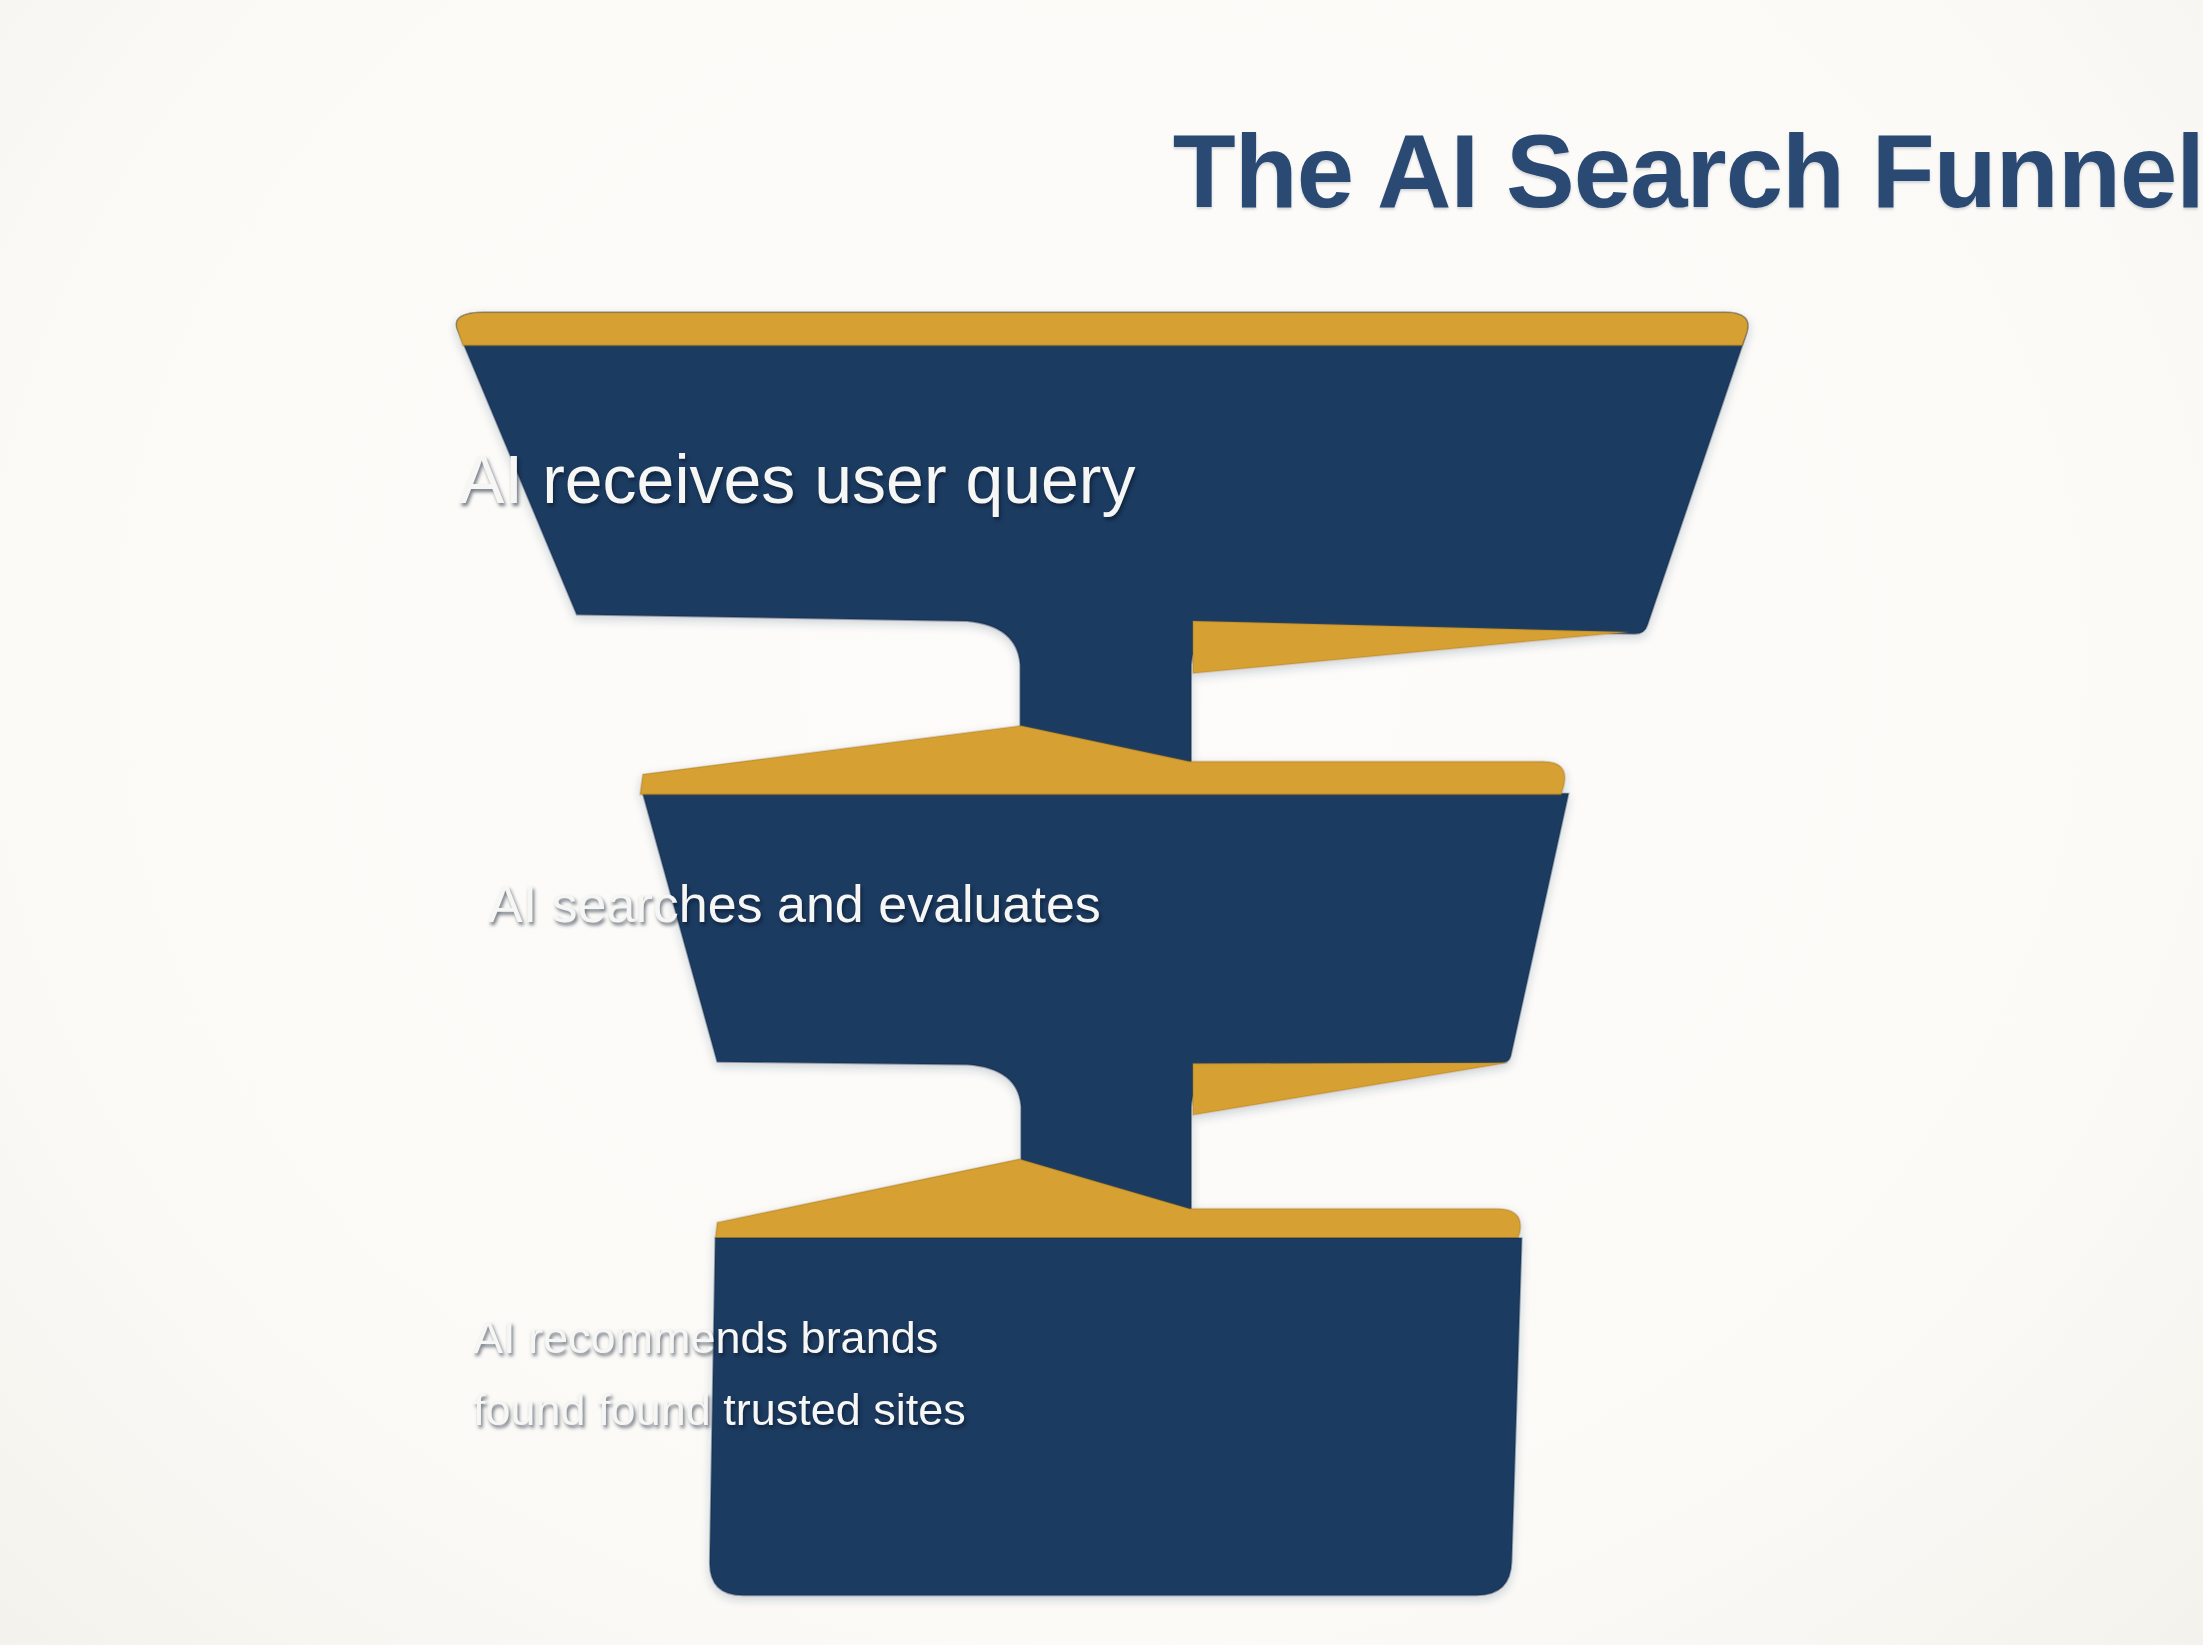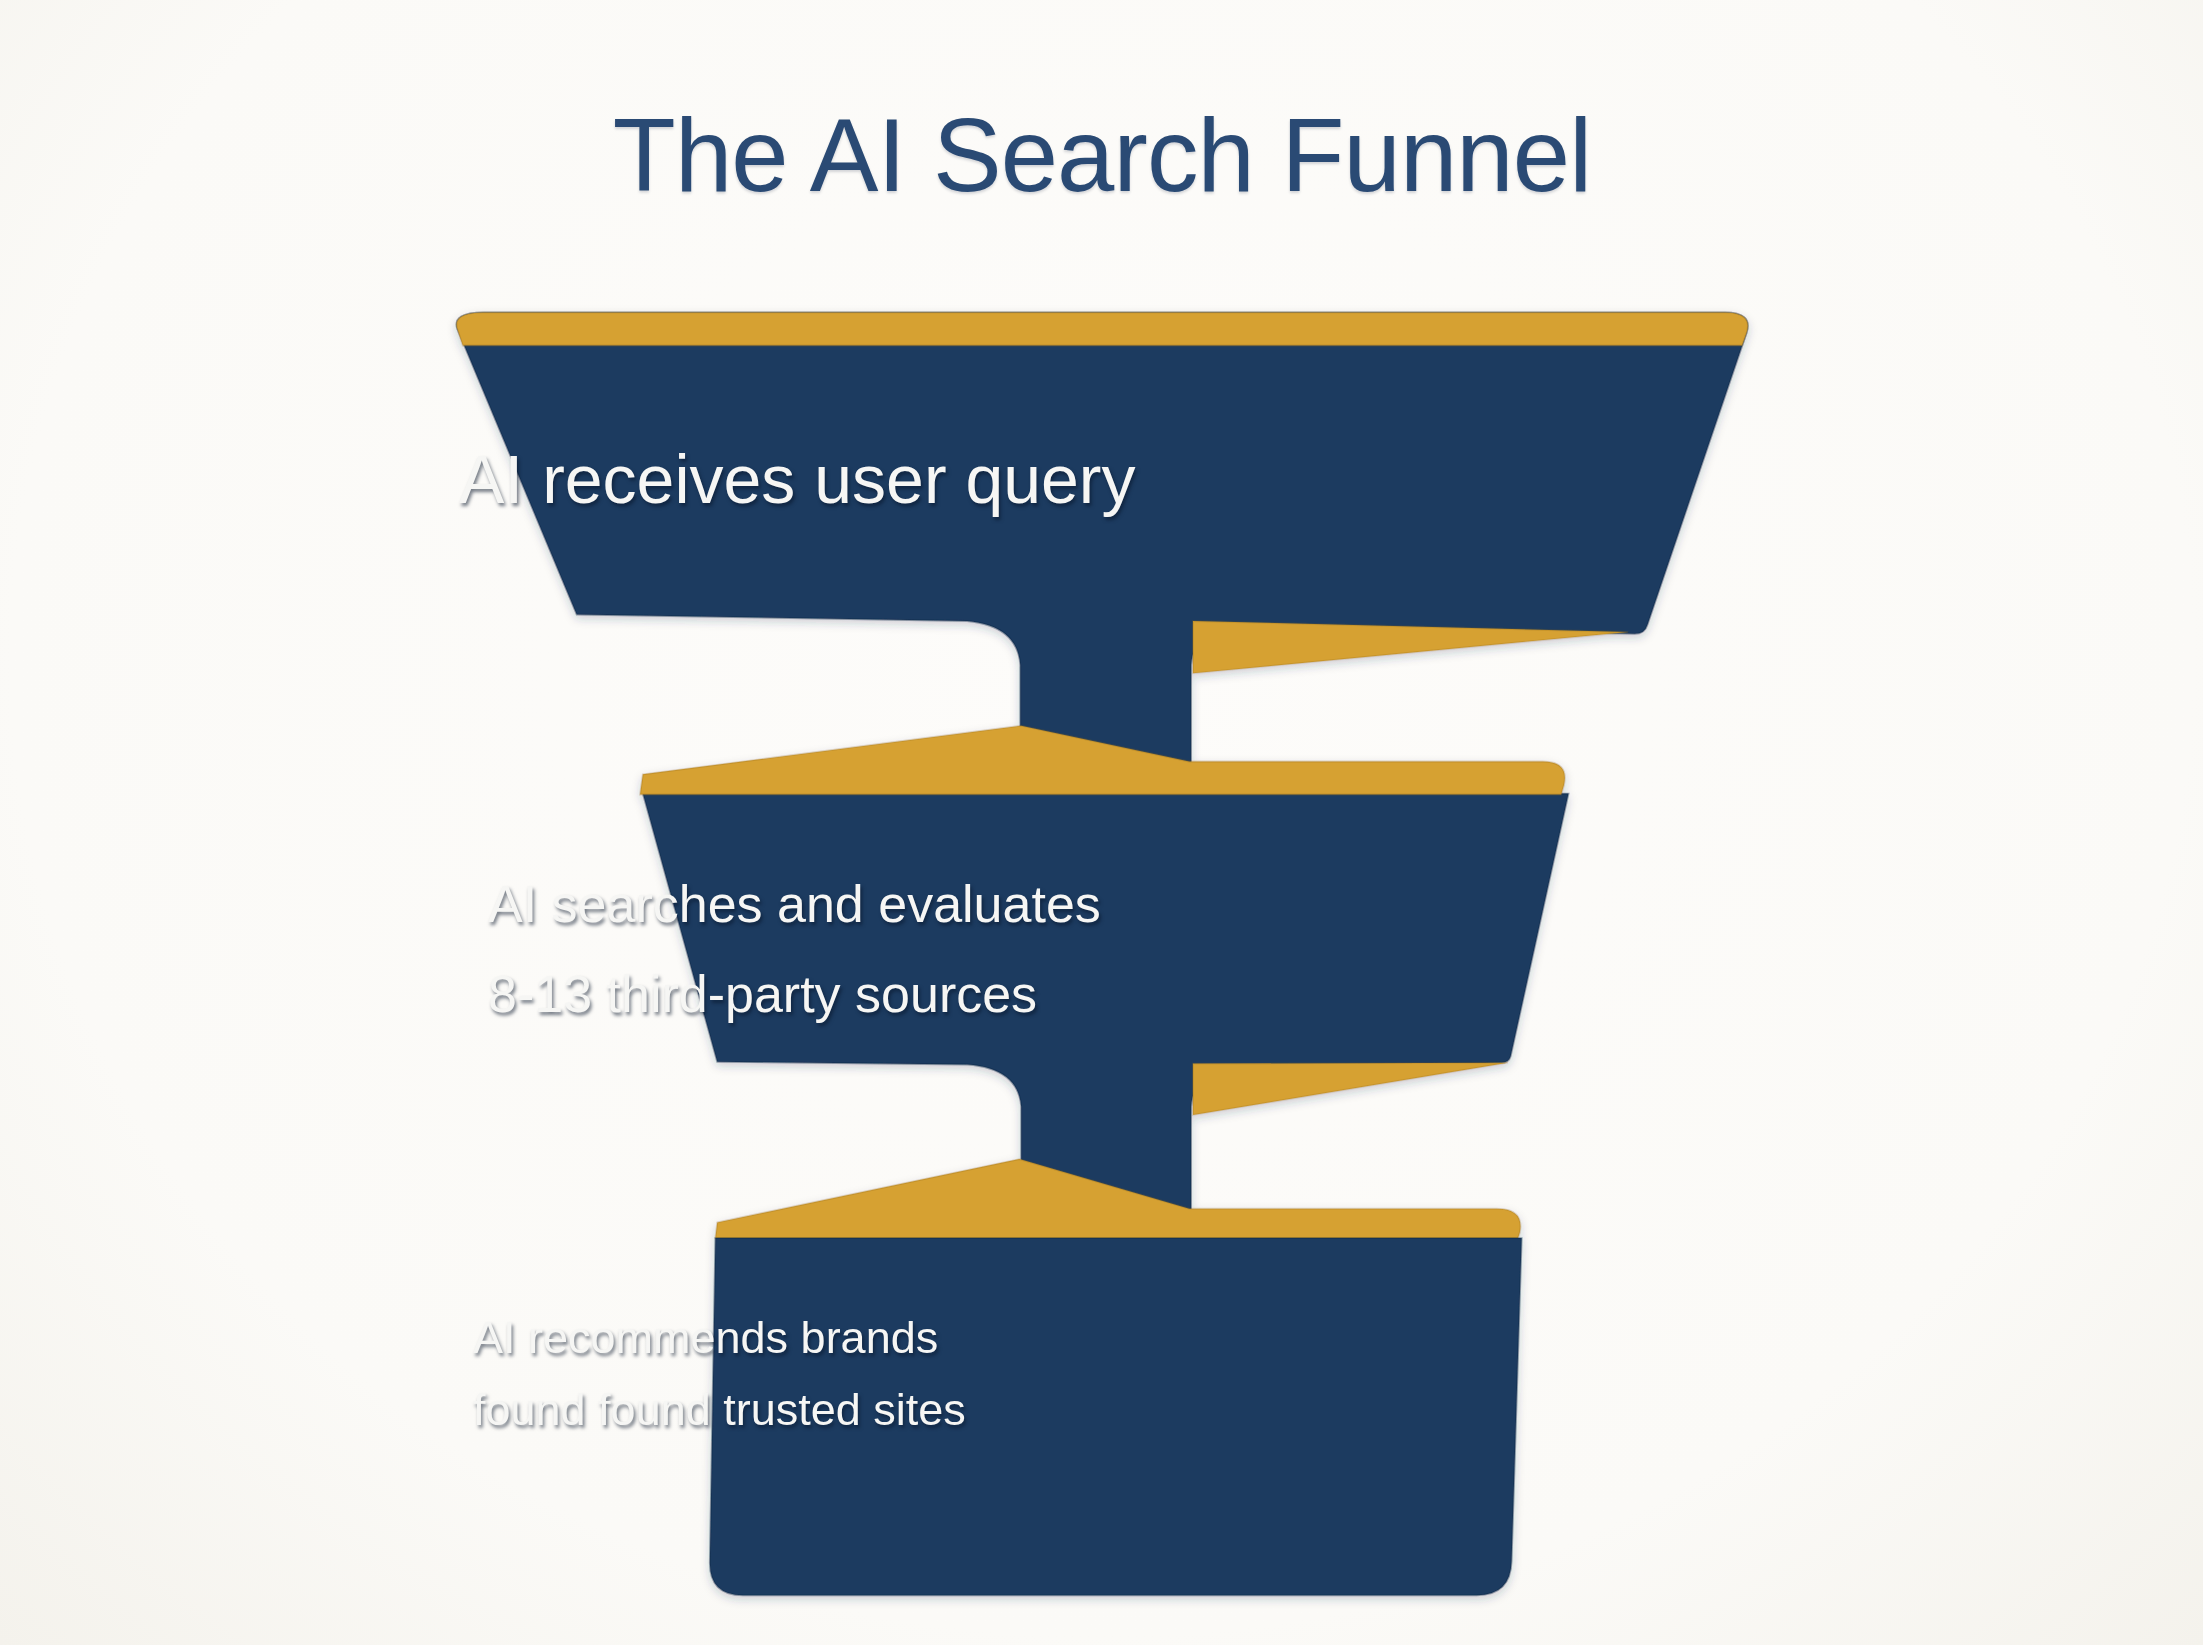--- a/index.html
+++ b/index.html
@@ -17,25 +17,25 @@
     position:relative;
     overflow:hidden;
   }
   .canvas{
     position:absolute;inset:0;
     background:radial-gradient(ellipse at 50% 40%, #fdfcfa 0%, var(--background) 70%, #f4f2ec 100%);
   }
   .funnel-svg{position:absolute;left:0;top:0;}
   .page-title{
     position:absolute;
-    left:0; top:96px; width:2204px;
-    text-align:center;
+    left:0; top:112px; width:2204px;
+    text-align:right;
     font-size:103px;
     line-height:119px;
-    font-weight:400;
+    font-weight:700;
     letter-spacing:-0.9px;
     color:var(--title_text);
     text-shadow:0 1.8px 2.8px rgba(20,35,60,0.18);
   }
   .stage-label{
     position:absolute;
     width:1286px;
     color:var(--stage_text);
     font-weight:400;
     text-shadow:1.8px 2.8px 3.7px rgba(8,20,40,0.55);
@@ -106,20 +106,19 @@
   </g>
 </svg>
 
 <div class="stage-label stage-label-1">
   <span class="stage-line">AI receives user query</span>
 
 </div>
 
 <div class="stage-label stage-label-2">
   <span class="stage-line">AI searches and evaluates</span>
-  <span class="stage-line">8-13 third-party sources</span>
 </div>
 
 <div class="stage-label stage-label-3">
   <span class="stage-line">AI recommends brands</span>
   <span class="stage-line">found found trusted sites</span>
 </div>
 
 
 </body></html>

